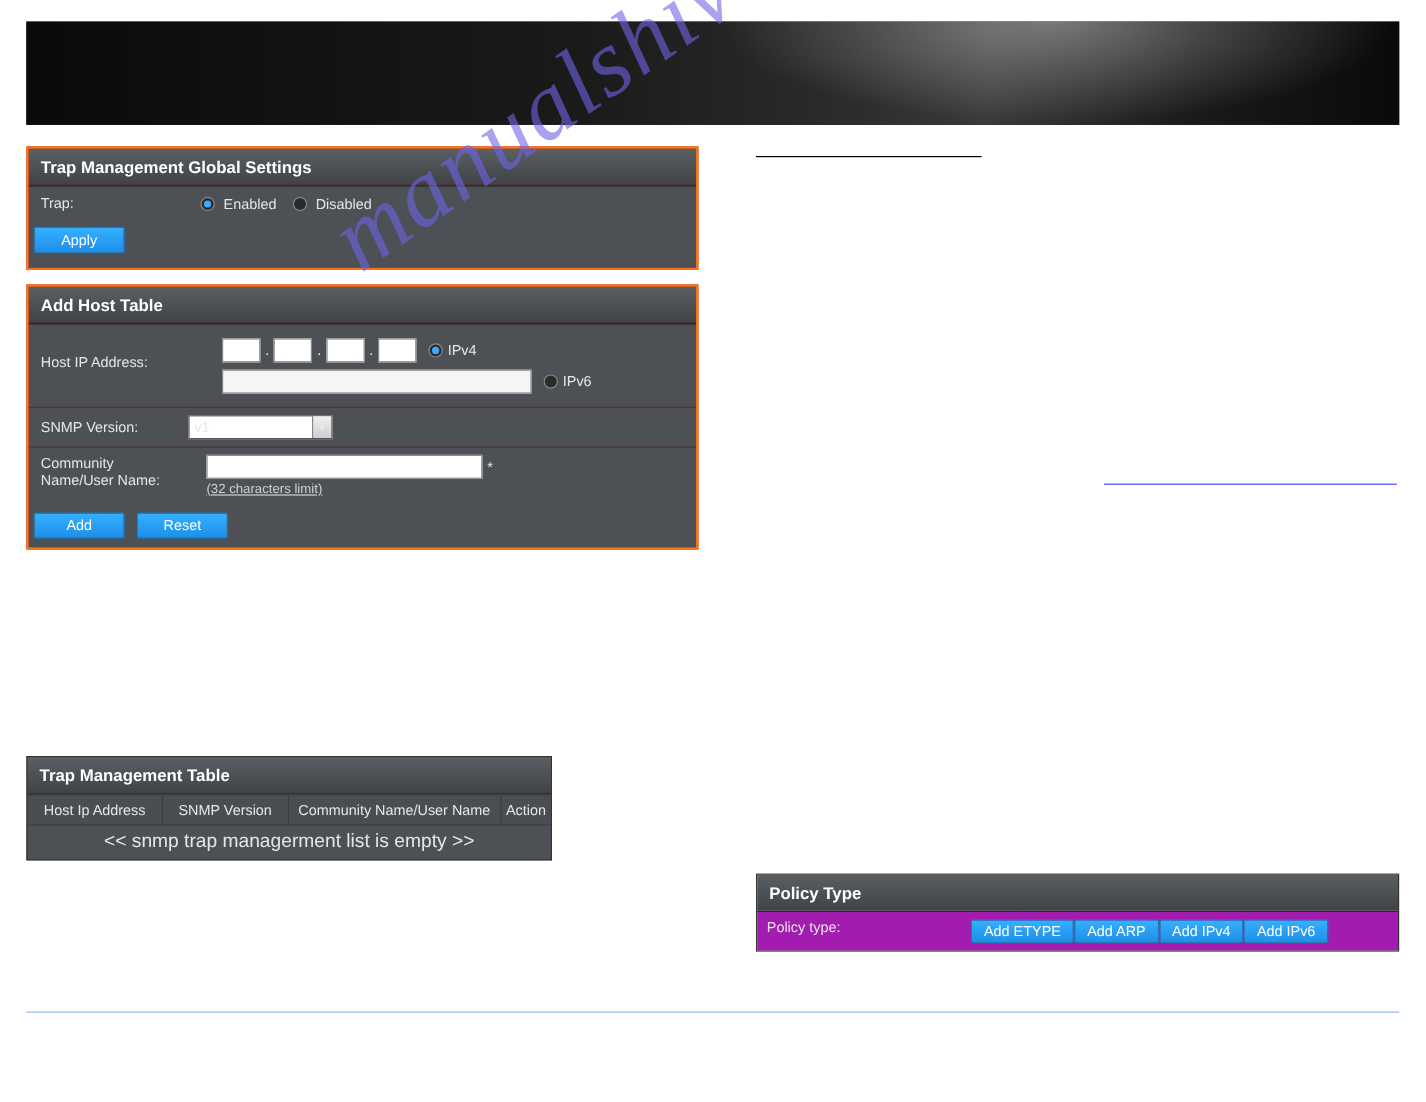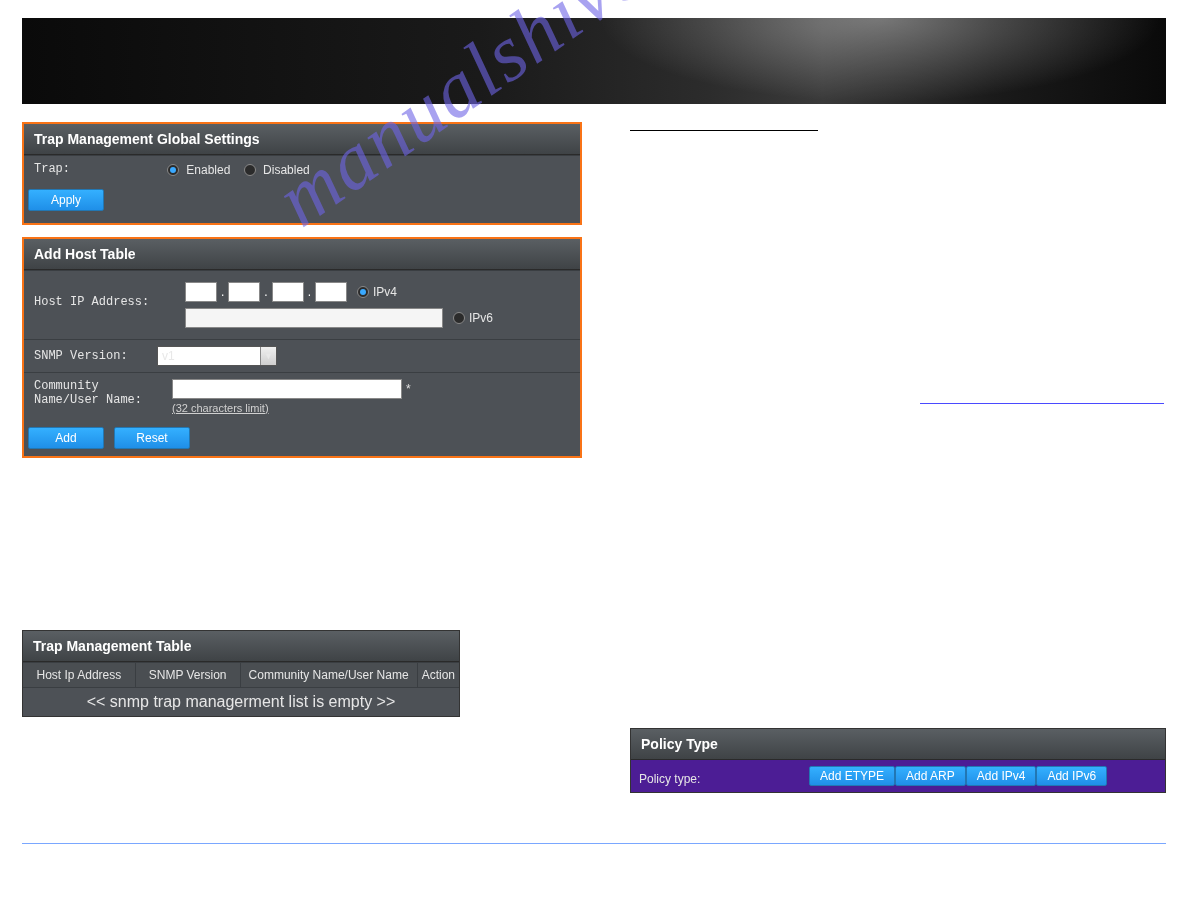--- a/index.html
+++ b/index.html
@@ -45,21 +45,20 @@
     color: #e8e8e8;
     font-size: 12px;
     border-top: 1px solid #3a3e42;
     padding: 6px 8px;
   }
   .row-label {
     width: 125px;
     padding-left: 2px;
     font-size: 12px;
     color: #e6e6e6;
-    font-family: Liberation Mono, monospace;
   }
   .row-body { flex: 1; }
   .subrow {
     display: flex;
     align-items: center;
     padding: 3px 0;
   }
   .ip-oct {
     width: 32px;
     height: 20px;
@@ -199,22 +198,22 @@
     margin-top: 272px;
   }
 
   .policy-panel {
     margin-top: 324px;
     border: 1px solid #333;
     width: 536px;
   }
   .policy-row {
     display: flex;
-    align-items: flex-end;
-    background: #4c1d95;
+    align-items: flex-start;
+    background: #a21caf;
     padding: 6px 8px;
   }
   .policy-label {
     color: #e6e6e6;
     font-size: 12px;
     width: 170px;
   }
 
   
   .watermark {

